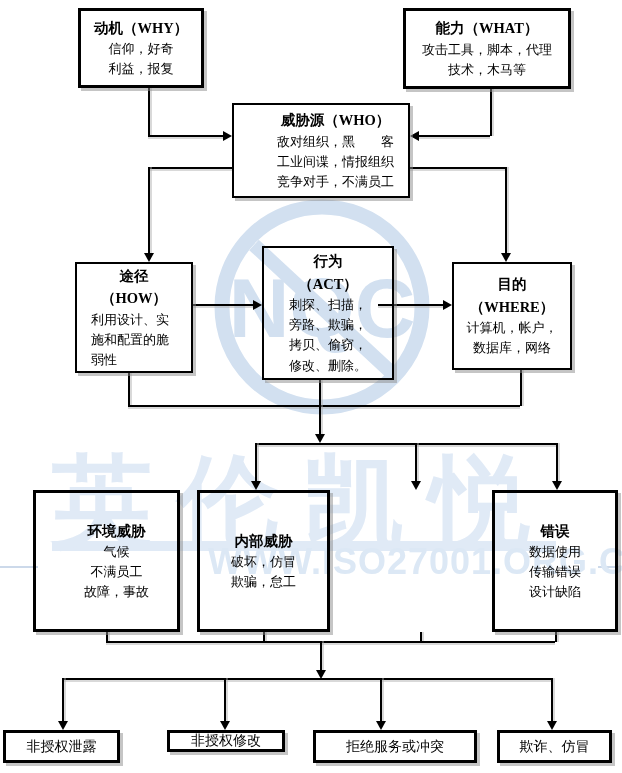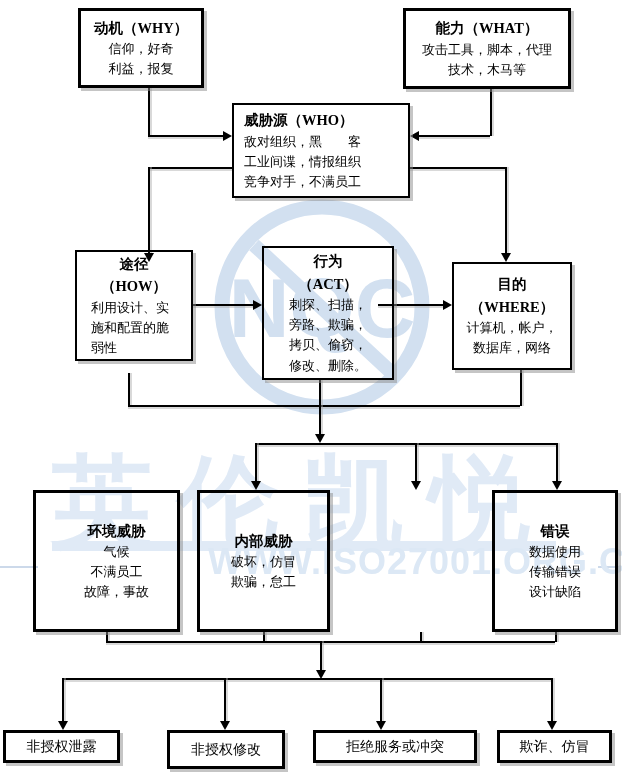--- a/index.html
+++ b/index.html
@@ -10,21 +10,21 @@
   
   .box{
     position:absolute;border:2px solid #000;background:transparent;z-index:3;
     box-shadow:3px 3px 0 rgba(140,140,140,.5);
     display:flex;flex-direction:column;justify-content:center;align-items:center;
     font-size:13px;line-height:1.55;text-align:center;box-sizing:border-box;
   }
   .box.thick{border-width:3px;}
   .bt{font-weight:bold;font-size:14.5px;white-space:nowrap;}
   .bl{white-space:nowrap;}
-  .box.leftal{align-items:flex-start;text-align:left;padding-left:10px;}
+  .box.leftal{align-items:center;text-align:left;padding-left:29px;}
   .box .ml{align-self:flex-start;margin-left:14px;}
   .box.small{font-size:14px;}
   
   .hline{position:absolute;height:2px;background:#000;z-index:2;box-shadow:0 2px 0 rgba(170,170,170,.45);}
   .vline{position:absolute;width:2px;background:#000;z-index:2;box-shadow:2px 0 0 rgba(170,170,170,.45);}
   .ar{position:absolute;width:0;height:0;z-index:2;}
   .ar.down{border-left:5px solid transparent;border-right:5px solid transparent;border-top:9px solid #000;}
   .ar.right{border-top:5px solid transparent;border-bottom:5px solid transparent;border-left:9px solid #000;}
   .ar.left{border-top:5px solid transparent;border-bottom:5px solid transparent;border-right:9px solid #000;}
   
@@ -121,21 +121,21 @@
     <div class="bl">技术，木马等</div>
   </div>
 
   <div class="box leftal" style="left:232px;top:103px;width:178px;height:95px;">
     <div class="bt">威胁源（WHO）</div>
     <div class="bl">敌对组织，黑　　客</div>
     <div class="bl">工业间谍，情报组织</div>
     <div class="bl">竞争对手，不满员工</div>
   </div>
 
-  <div class="box" style="left:75px;top:250px;width:118px;height:111px;text-align:center;">
+  <div class="box" style="left:75px;top:262px;width:118px;height:111px;text-align:center;">
     <div class="bt">途径</div>
     <div class="bt">（HOW）</div>
     <div class="bl ml">利用设计、实</div>
     <div class="bl ml">施和配置的脆</div>
     <div class="bl ml">弱性</div>
   </div>
 
   <div class="box" style="left:262px;top:246px;width:132px;height:134px;">
     <div class="bt">行为</div>
     <div class="bt">（ACT）</div>
@@ -169,21 +169,21 @@
   <div class="box thick" style="left:492px;top:490px;width:126px;height:142px;">
     <div class="bt">错误</div>
     <div class="bl">数据使用</div>
     <div class="bl">传输错误</div>
     <div class="bl">设计缺陷</div>
   </div>
 
   <div class="box thick small" style="left:3px;top:730px;width:117px;height:33px;">
     <div class="bl">非授权泄露</div>
   </div>
-  <div class="box thick small" style="left:167px;top:730px;width:118px;height:39px;">
+  <div class="box thick small" style="left:167px;top:730px;width:118px;height:22px;">
     <div class="bl">非授权修改</div>
   </div>
   <div class="box thick small" style="left:313px;top:730px;width:164px;height:33px;">
     <div class="bl">拒绝服务或冲突</div>
   </div>
   <div class="box thick small" style="left:497px;top:730px;width:115px;height:33px;">
     <div class="bl">欺诈、仿冒</div>
   </div>
 
 </div>

